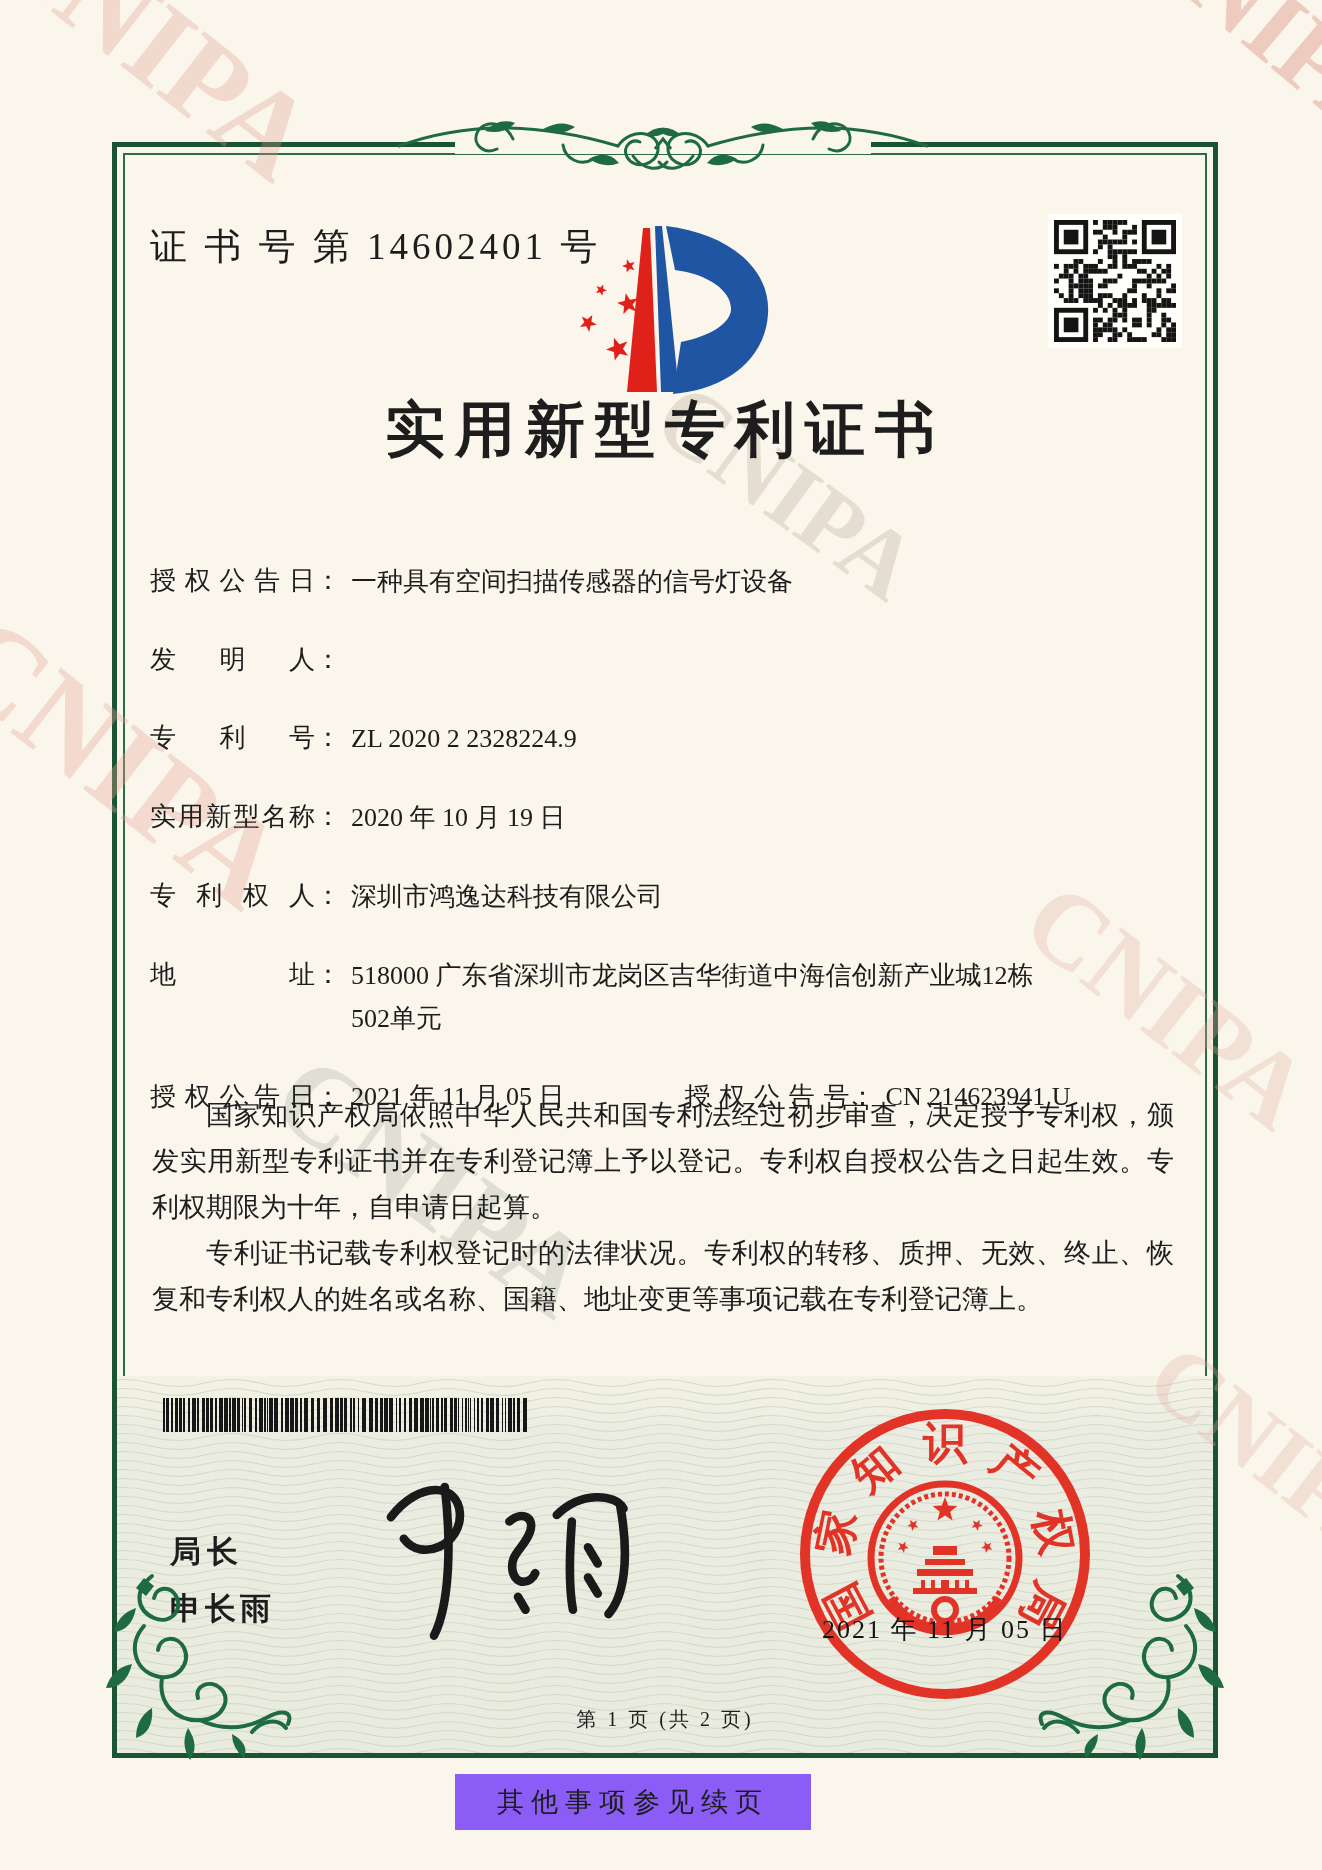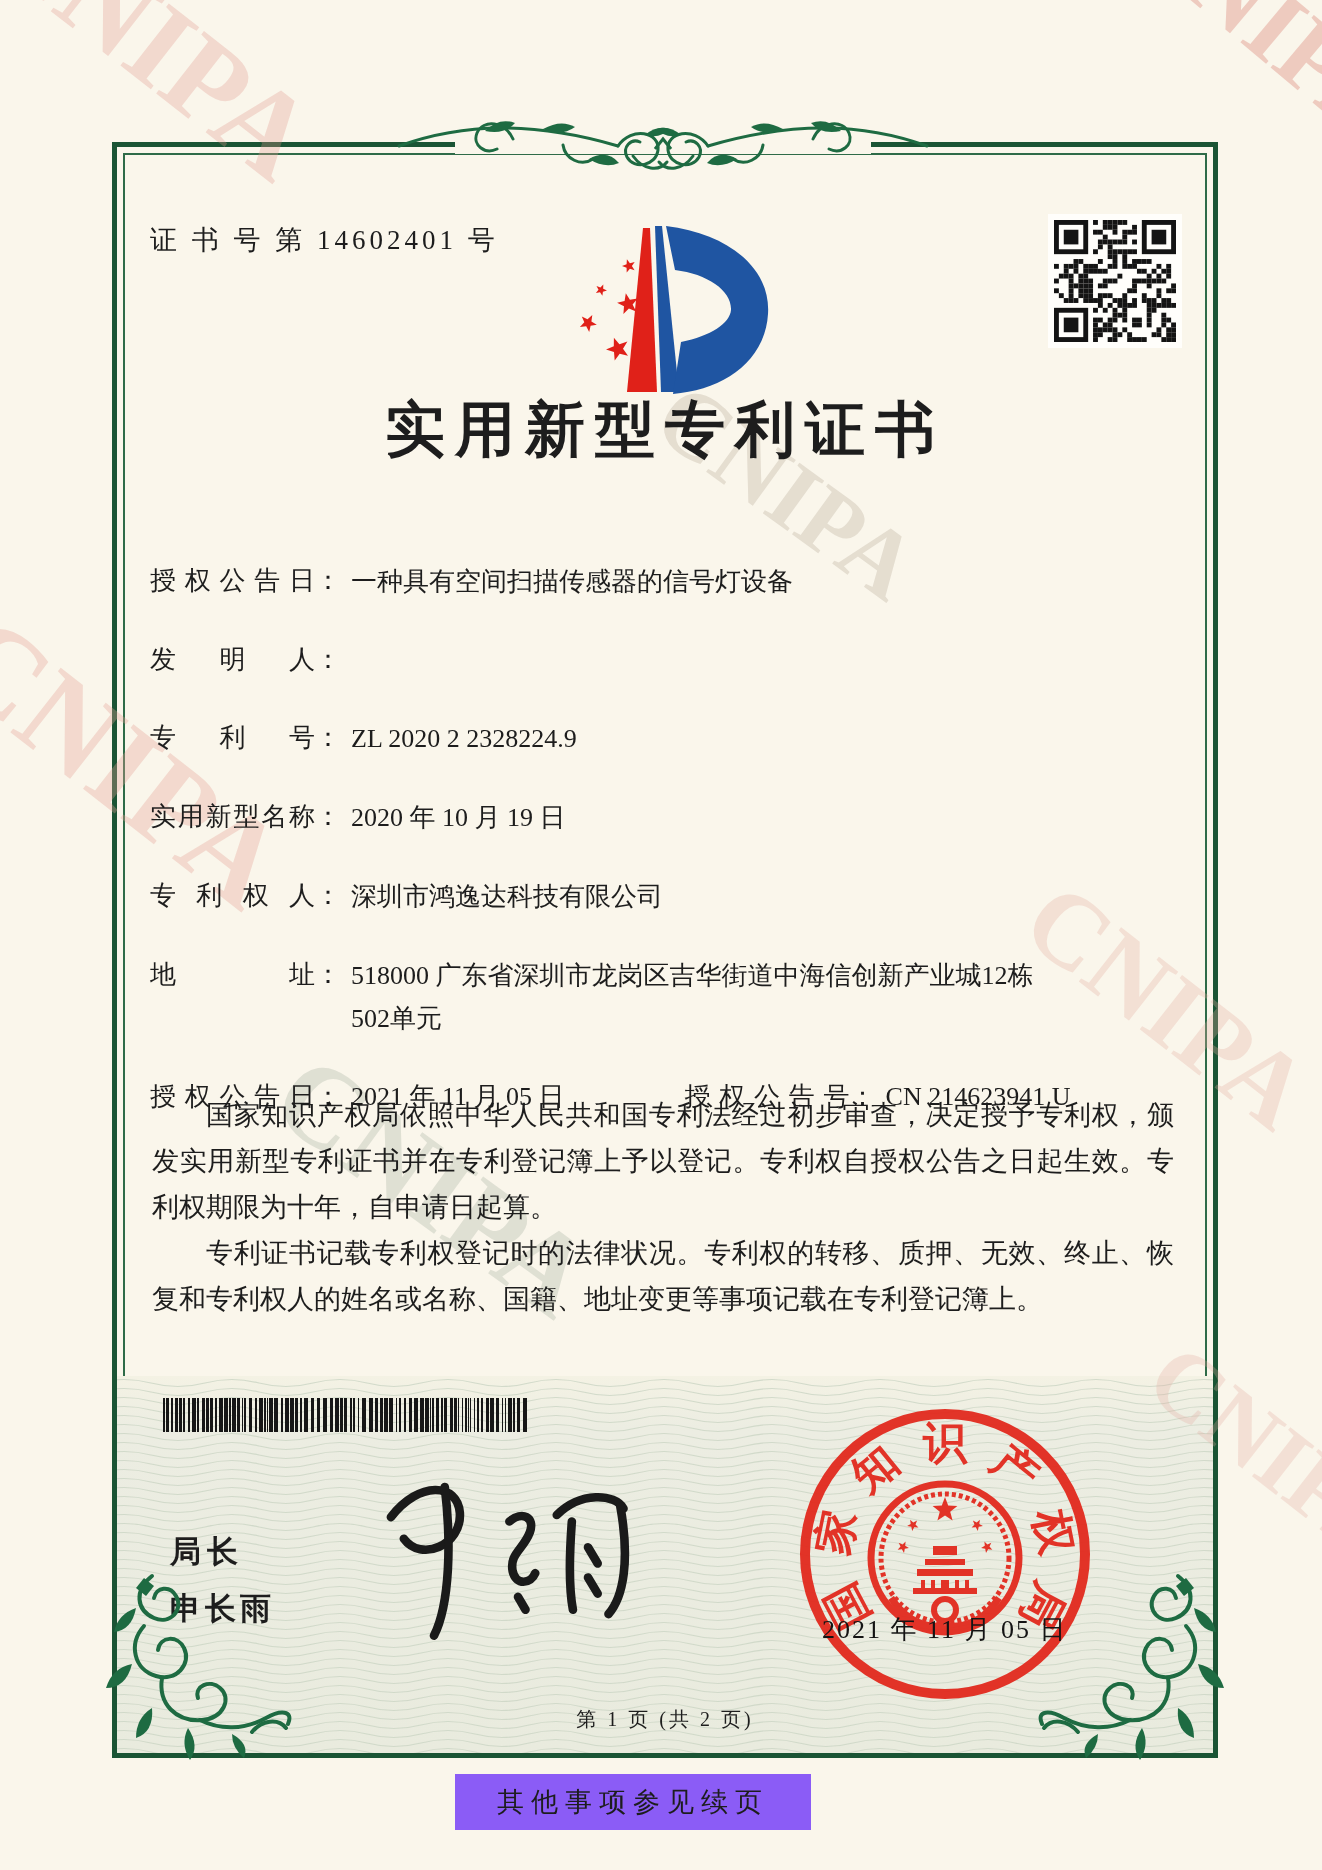--- a/index.html
+++ b/index.html
@@ -15,21 +15,21 @@
   .frame-inner{position:absolute;left:6px;top:6px;right:6px;bottom:6px;
     border:2px solid #2e6b48;}
   
   .band{position:absolute;left:117px;top:1376px;width:1096px;height:377px;
     background:linear-gradient(#f4f2e4,#ecede2 14%,#e9ebde);z-index:2;}
   .band svg{position:absolute;left:0;top:0;}
   
   .wm{position:absolute;font-family:"Liberation Serif","DejaVu Serif",serif;
     font-weight:bold;z-index:3;pointer-events:none;white-space:nowrap;}
   
-  .cert-no{position:absolute;left:150px;top:222px;font-size:27px;letter-spacing:4px;z-index:5;}
+  .cert-no{position:absolute;left:150px;top:222px;font-size:37px;letter-spacing:4px;z-index:5;}
   .logo{position:absolute;left:545px;top:222px;z-index:5;}
   .qr{position:absolute;left:1048px;top:214px;width:134px;height:134px;background:#fffefb;
     padding:0;z-index:5;display:flex;align-items:center;justify-content:center;}
   .title{position:absolute;left:112px;top:390px;width:1106px;text-align:center;
     font-size:60px;font-weight:bold;letter-spacing:10px;z-index:5;}
   
   .fields{position:absolute;left:150px;top:560px;width:1035px;z-index:5;font-size:26px;}
   .frow{display:flex;align-items:flex-start;line-height:42px;margin-bottom:36px;}
   .flabel{display:inline-block;width:165px;text-align:justify;text-align-last:justify;flex:none;}
   .fcolon{flex:none;margin-right:10px;}

